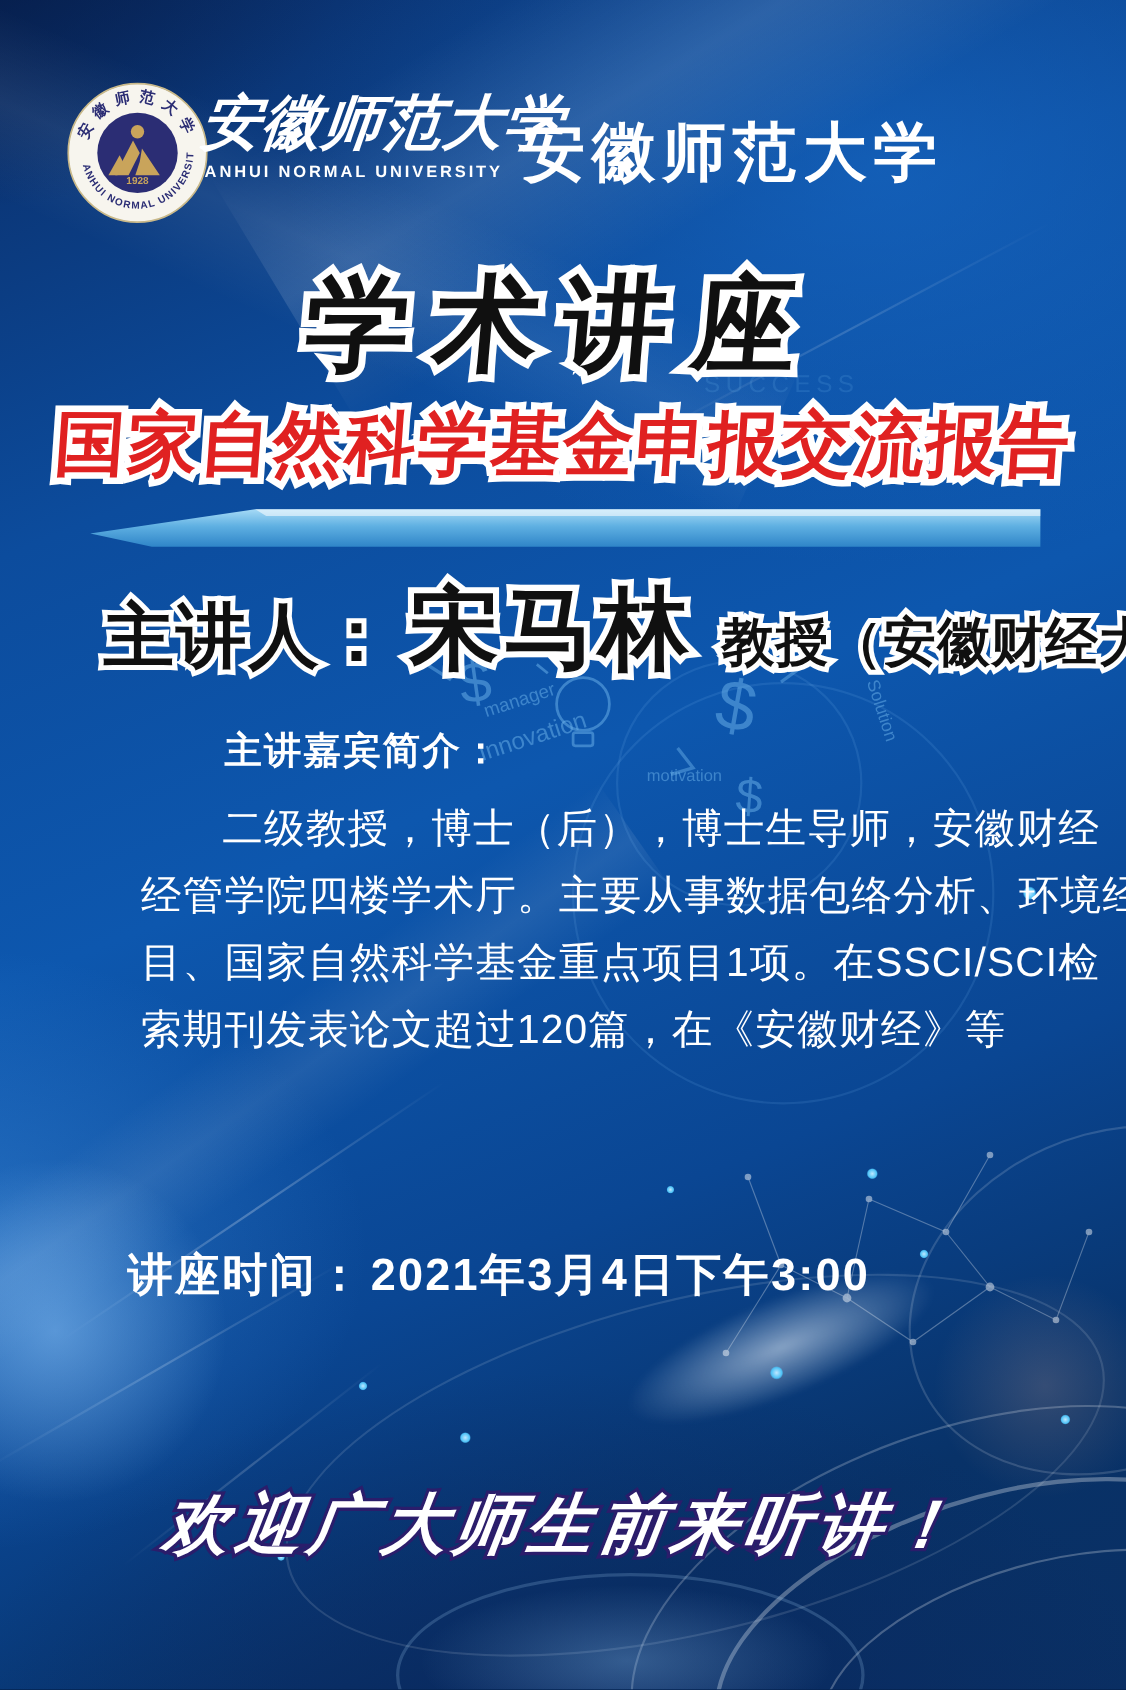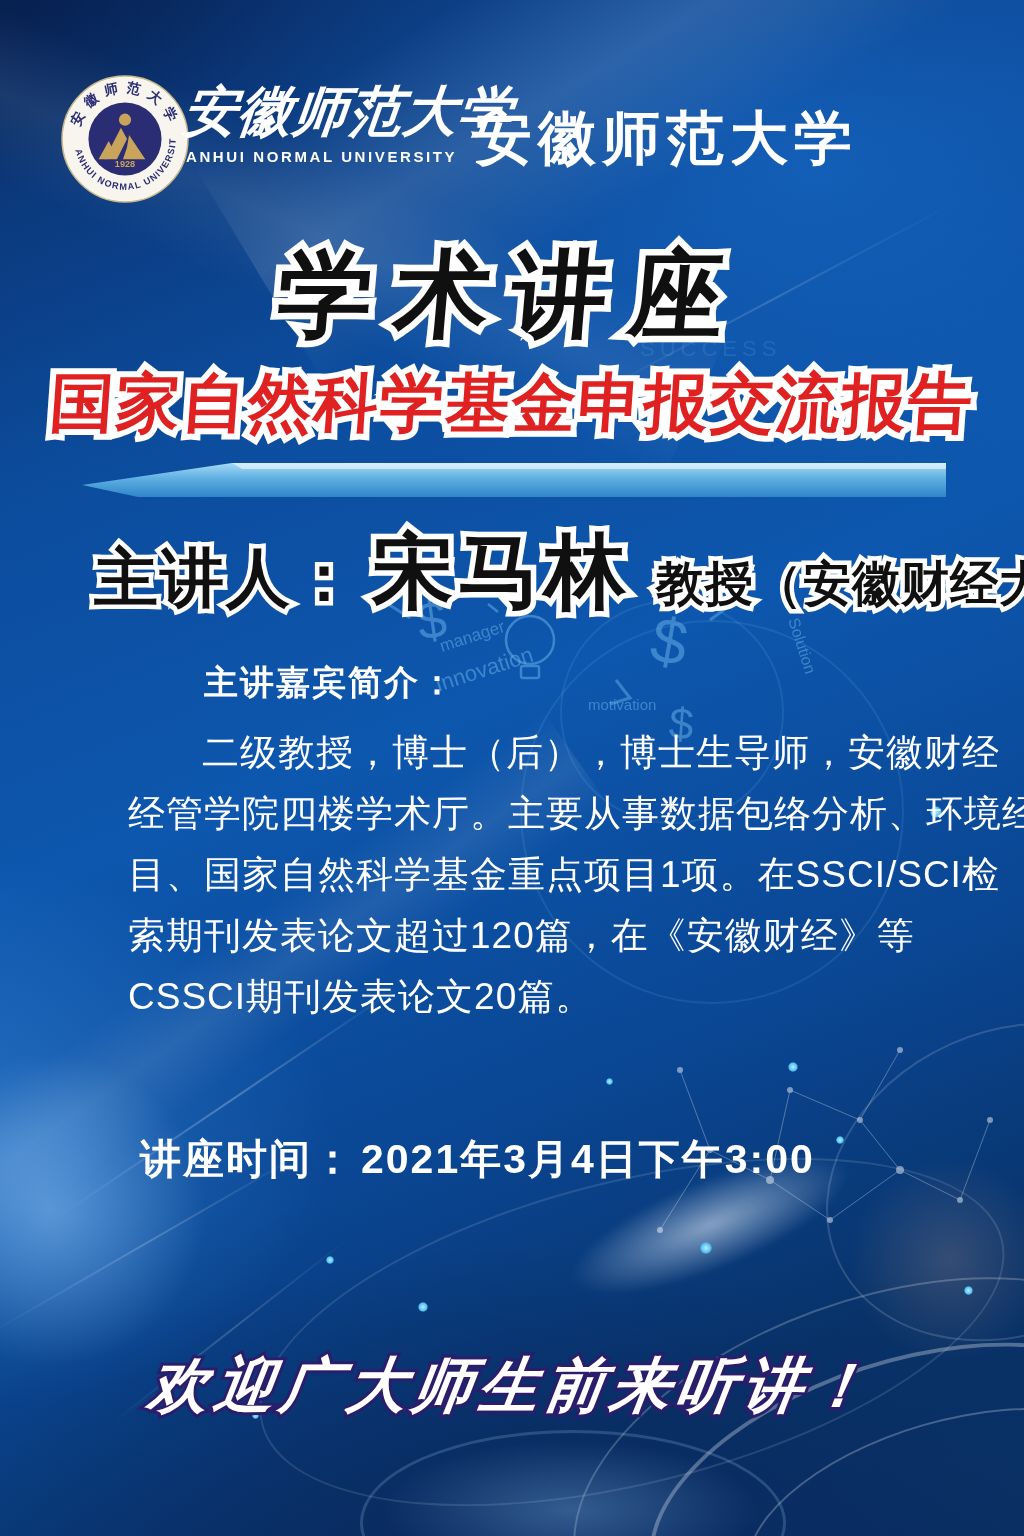--- a/index.html
+++ b/index.html
@@ -75,21 +75,21 @@
 
   
   .bio{position:absolute;left:128px;top:660px;width:840px;color:#fff;}
   .bio-heading{font-size:34px;font-weight:bold;margin-left:76px;letter-spacing:2px;}
   .bio-lines{margin-top:16px;font-size:37px;line-height:61px;letter-spacing:1px;}
   .bio-line{white-space:nowrap;}
   .bio-line:first-child{text-indent:2em;}
 
   
   .schedule{position:absolute;left:116px;top:1132px;color:#fff;}
-  .sch-row{font-size:41px;font-weight:bold;letter-spacing:2px;white-space:nowrap;margin-left:24px;}
+  .sch-row{font-size:41px;font-weight:bold;letter-spacing:2px;white-space:nowrap;}
   .sch-row + .sch-row{margin-top:22px;}
   .sch-label{font-weight:bold;}
   .sch-value{margin-left:6px;}
 
   
   .welcome-wrap{position:absolute;left:0;top:1346px;width:100%;text-align:center;}
   .welcome{
     --ow:6px;--oc:#2b1d6b;
     font-size:60px;font-weight:bold;font-style:italic;color:#fff;
     font-family:"DejaVu Serif","Liberation Serif",serif;
@@ -256,21 +256,20 @@
       <span class="outlined sp-affil" data-text="教授（安徽财经大学）">教授（安徽财经大学）</span>
     </div>
 
     <div class="bio">
       <div class="bio-heading">主讲嘉宾简介：</div>
       <div class="bio-lines">
         <div class="bio-line">二级教授，博士（后），博士生导师，安徽财经</div>
         <div class="bio-line">经管学院四楼学术厅。主要从事数据包络分析、环境经</div>
         <div class="bio-line">目、国家自然科学基金重点项目1项。在SSCI/SCI检</div>
         <div class="bio-line">索期刊发表论文超过120篇，在《安徽财经》等</div>
-        <div class="bio-line">CSSCI期刊发表论文20篇。</div>
       </div>
     </div>
 
     <div class="schedule">
       <div class="sch-row">
         <span class="sch-label">讲座时间：</span><span class="sch-value">2021年3月4日下午3:00</span>
       </div>
     </div>
 
     <div class="welcome-wrap">

